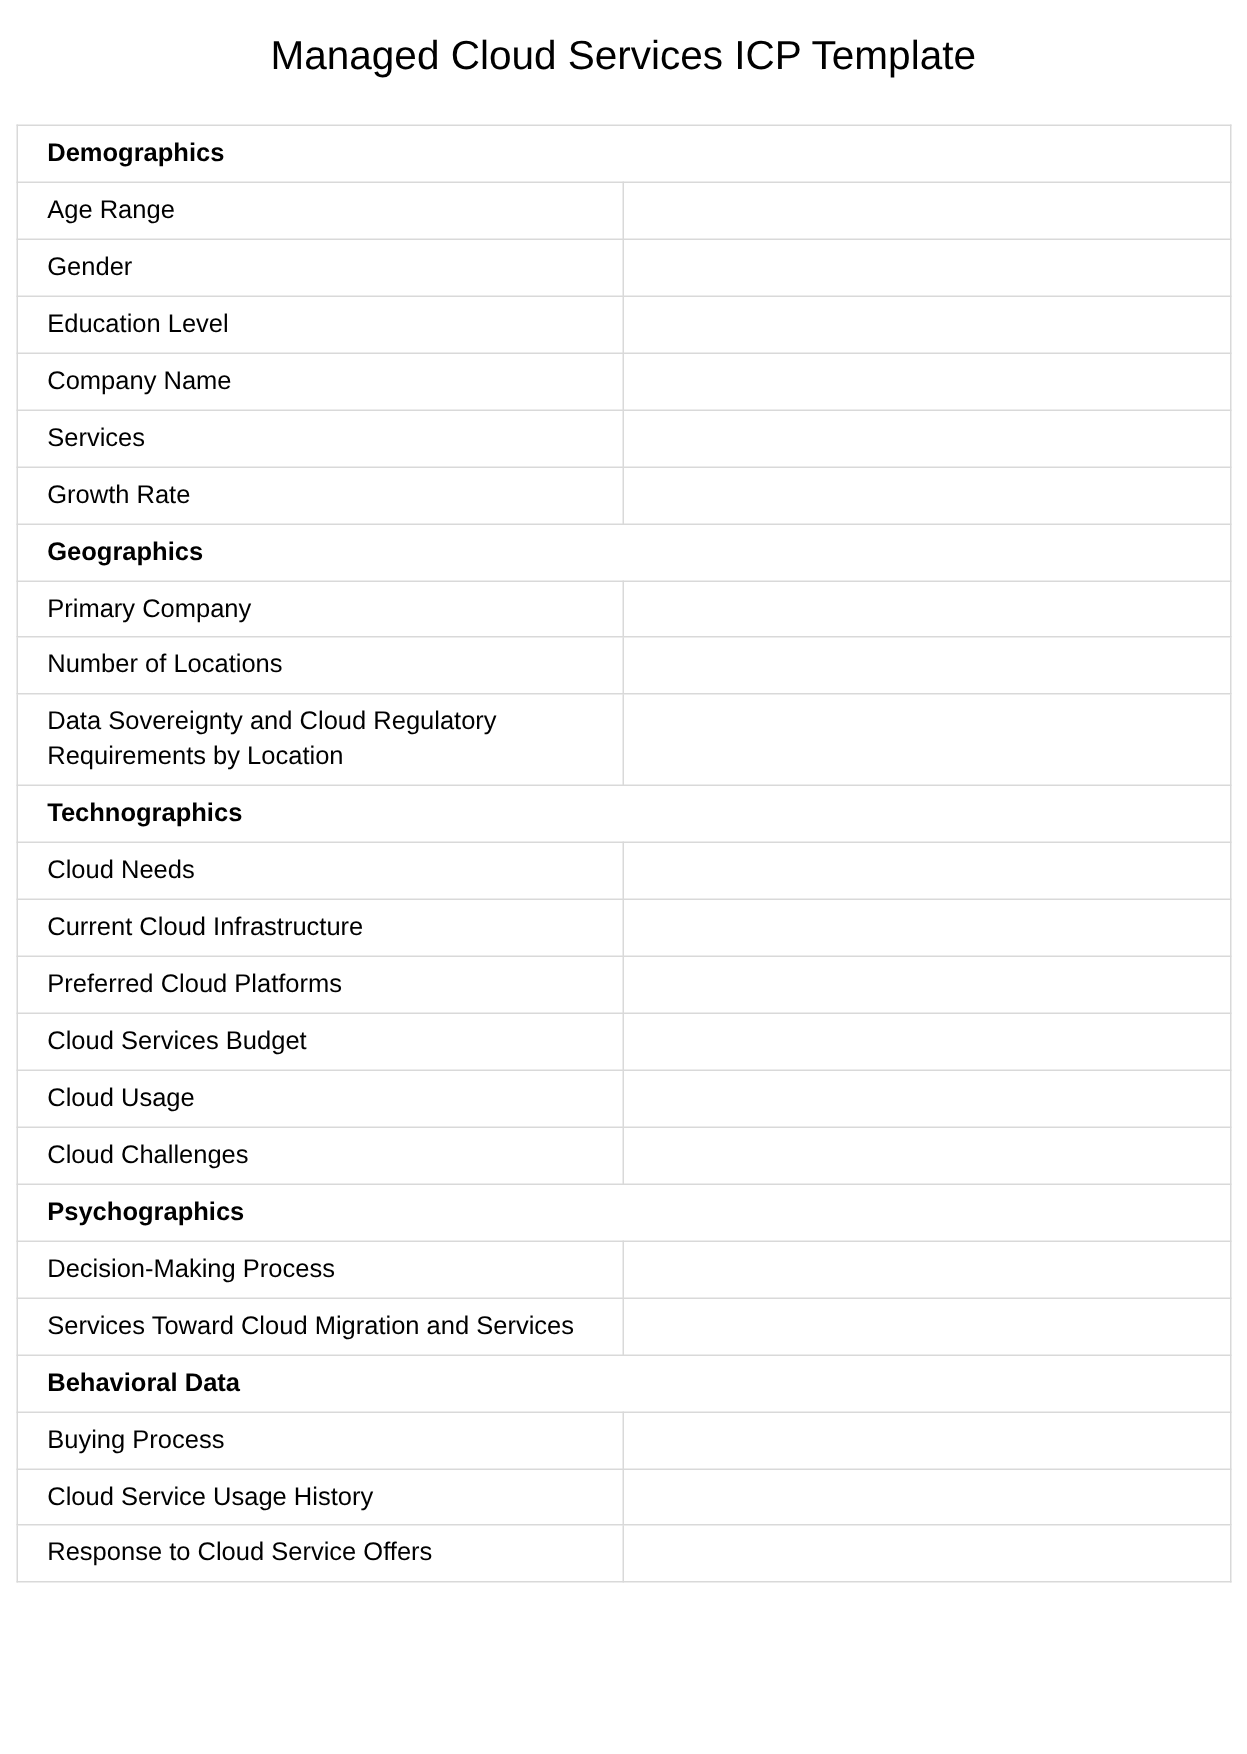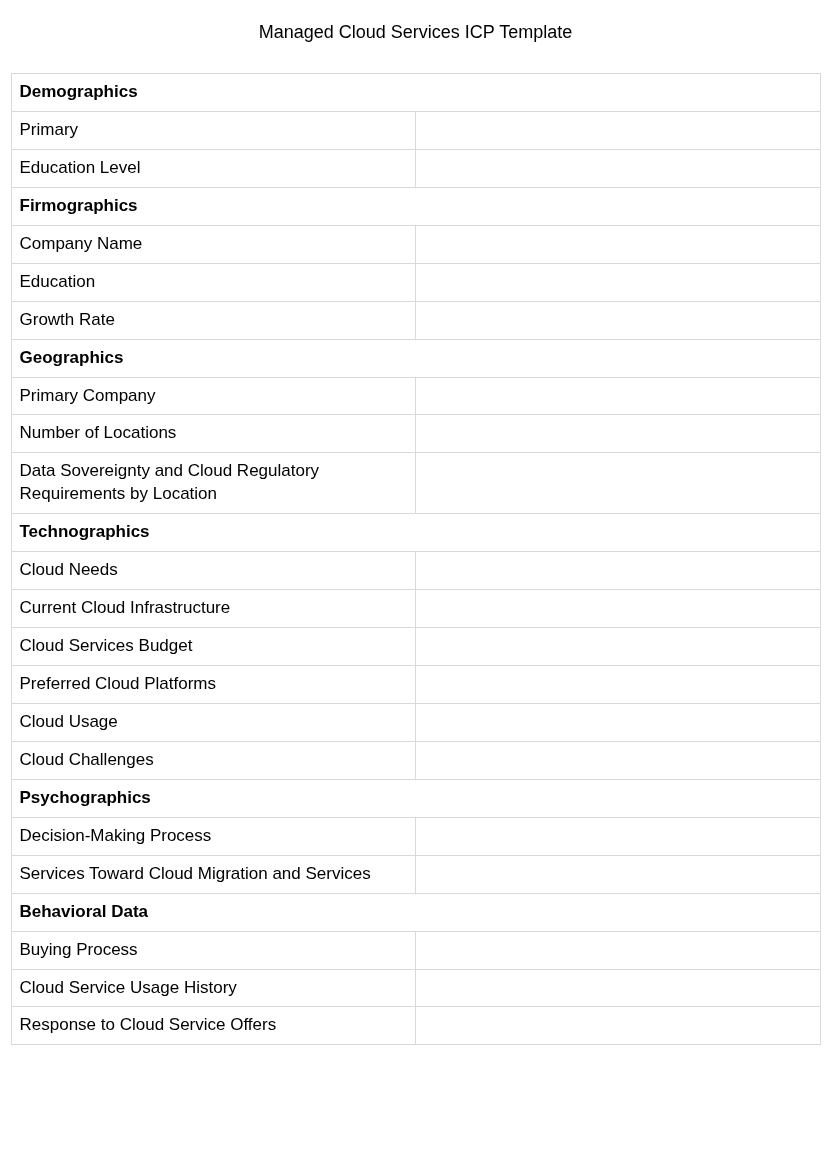--- a/index.html
+++ b/index.html
@@ -8,35 +8,35 @@
       box-sizing: border-box;
     }
     body {
       font-family: Arial, Helvetica, sans-serif;
       background: #ffffff;
       padding: 18px 10px;
       width: 831px;
     }
     h1 {
       text-align: center;
-      font-size: 18px;
+      font-size: 27px;
       font-weight: 400;
       color: #000;
       margin-bottom: 30px;
       margin-top: 4px;
     }
     table {
       width: 810px;
       border-collapse: collapse;
       margin: 0 auto;
       table-layout: fixed;
     }
     td {
       border: 1px solid #d9d9d9;
-      padding: 7px 8px;
+      padding: 7px 20px;
       font-size: 17px;
       color: #000;
       vertical-align: top;
       line-height: 1.35;
     }
     td.label-col {
       width: 270px;
     }
     td.value-col {
       width: 540px;
@@ -50,36 +50,37 @@
 <body>
 
 <h1>Managed Cloud Services ICP Template</h1>
 
 <table>
   <tbody>
       <tr>
         <td class="section-header" colspan="2">Demographics</td>
       </tr>
       <tr>
-        <td class="label-col">Primary</td>
+        <td class="label-col">Age Range</td>
+        <td class="value-col"></td>
+      </tr>
+      <tr>
+        <td class="label-col">Gender</td>
         <td class="value-col"></td>
       </tr>
       <tr>
         <td class="label-col">Education Level</td>
         <td class="value-col"></td>
       </tr>
       <tr>
-        <td class="section-header" colspan="2">Firmographics</td>
-      </tr>
-      <tr>
         <td class="label-col">Company Name</td>
         <td class="value-col"></td>
       </tr>
       <tr>
-        <td class="label-col">Education</td>
+        <td class="label-col">Services</td>
         <td class="value-col"></td>
       </tr>
       <tr>
         <td class="label-col">Growth Rate</td>
         <td class="value-col"></td>
       </tr>
       <tr>
         <td class="section-header" colspan="2">Geographics</td>
       </tr>
       <tr>
@@ -99,25 +100,25 @@
       </tr>
       <tr>
         <td class="label-col">Cloud Needs</td>
         <td class="value-col"></td>
       </tr>
       <tr>
         <td class="label-col">Current Cloud Infrastructure</td>
         <td class="value-col"></td>
       </tr>
       <tr>
-        <td class="label-col">Cloud Services Budget</td>
+        <td class="label-col">Preferred Cloud Platforms</td>
         <td class="value-col"></td>
       </tr>
       <tr>
-        <td class="label-col">Preferred Cloud Platforms</td>
+        <td class="label-col">Cloud Services Budget</td>
         <td class="value-col"></td>
       </tr>
       <tr>
         <td class="label-col">Cloud Usage</td>
         <td class="value-col"></td>
       </tr>
       <tr>
         <td class="label-col">Cloud Challenges</td>
         <td class="value-col"></td>
       </tr>

